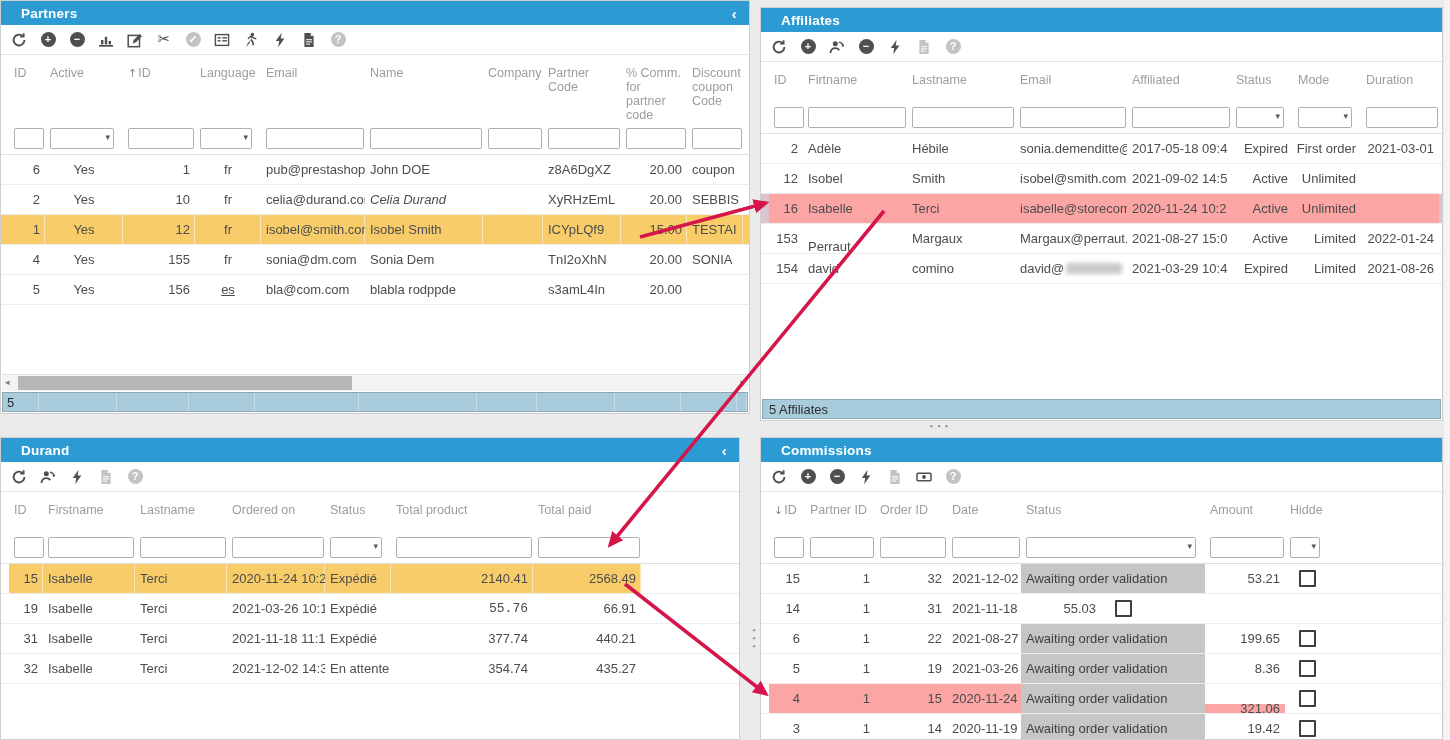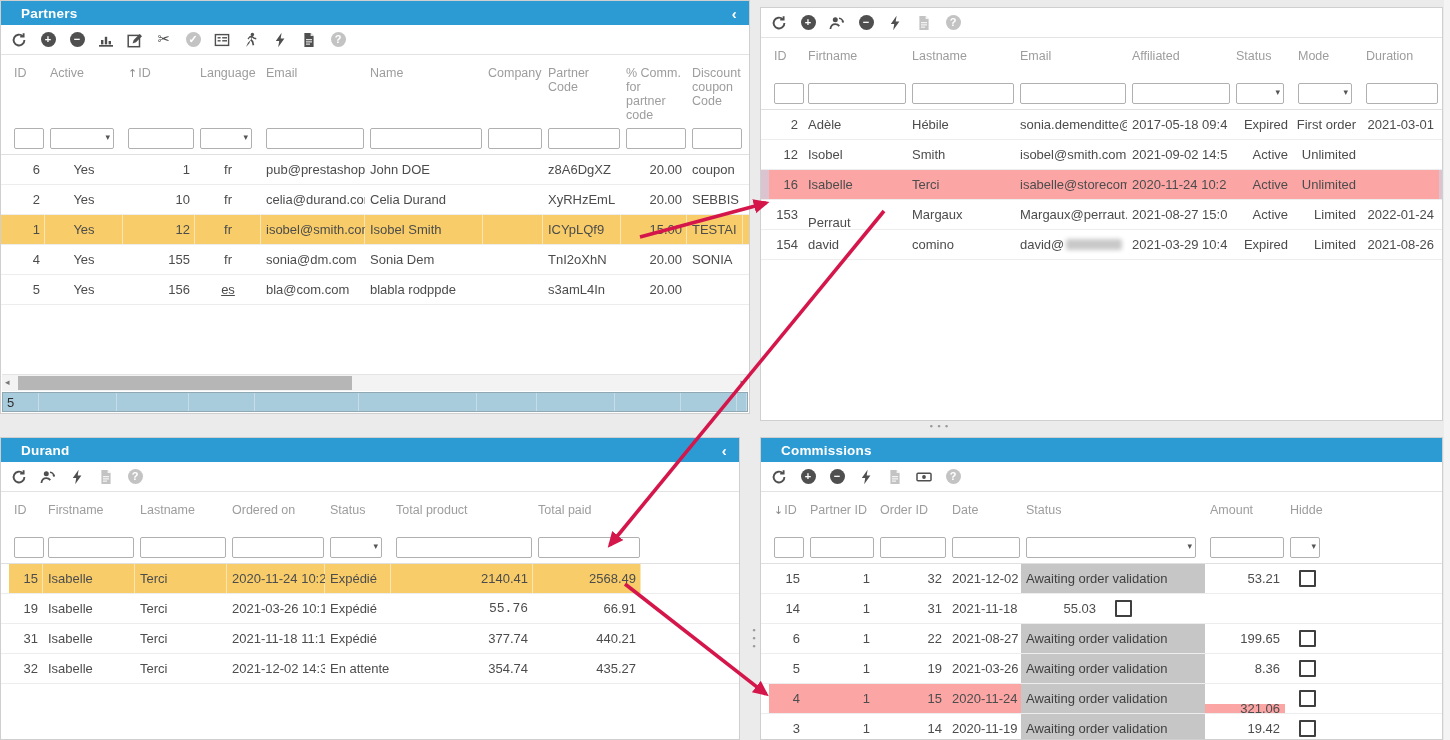--- a/index.html
+++ b/index.html
@@ -220,21 +220,21 @@
         <div class="cell" style="width: 78px; justify-content: flex-start;">z8A6DgXZ</div>
         <div class="cell" style="width: 66px; justify-content: flex-end;">20.00</div>
         <div class="cell" style="width: 56px; justify-content: flex-start;">coupon</div>
       </div>
       <div class="row">
         <div class="cell" style="width: 36px; justify-content: flex-end;">2</div>
         <div class="cell" style="width: 78px; justify-content: center;">Yes</div>
         <div class="cell" style="width: 72px; justify-content: flex-end;">10</div>
         <div class="cell" style="width: 66px; justify-content: center;">fr</div>
         <div class="cell" style="width: 104px; justify-content: flex-start;">celia@durand.com</div>
-        <div class="cell" style="width: 118px; justify-content: flex-start;">Celia Durand</div>
+        <div class="cell" style="width: 118px; justify-content: flex-start; font-style: italic;">Celia Durand</div>
         <div class="cell" style="width: 60px; justify-content: flex-start;"></div>
         <div class="cell" style="width: 78px; justify-content: flex-start;">XyRHzEmL</div>
         <div class="cell" style="width: 66px; justify-content: flex-end;">20.00</div>
         <div class="cell" style="width: 56px; justify-content: flex-start;">SEBBIS</div>
       </div>
       <div class="row hl-yellow hl-full">
         <div class="cell" style="width: 36px; justify-content: flex-end;">1</div>
         <div class="cell" style="width: 78px; justify-content: center;">Yes</div>
         <div class="cell" style="width: 72px; justify-content: flex-end;">12</div>
         <div class="cell" style="width: 66px; justify-content: center;">fr</div>
@@ -284,20 +284,23 @@
       <div class="sum-cell" style="width: 118px;"></div>
       <div class="sum-cell" style="width: 60px;"></div>
       <div class="sum-cell" style="width: 78px;"></div>
       <div class="sum-cell" style="width: 66px;"></div>
       <div class="sum-cell" style="width: 56px;"></div>
       <div class="sum-cell" style="flex: 1 1 0%;"></div>
     </div>
 </div>
 
 <div class="panel" id="p-affiliates">
+  <div class="panel-header">
+    <span>Affiliates</span>
+  </div>
   <div class="toolbar">
       <span class="tb-icon">
         <svg viewBox="0 0 16 16" fill="none" stroke="currentColor" stroke-width="1.9">
           <path d="M13.4 8a5.4 5.4 0 1 1-1.7-3.9"></path>
           <path d="M12.6 1.2v3.4H9.2"></path>
         </svg>
       </span>
       <span class="tb-icon">
         <span class="circ">
           <b>+</b>
@@ -424,20 +427,23 @@
         <div class="cell" style="width: 112px; justify-content: flex-start;">
           <span>david@</span>
           <span class="redacted"></span>
         </div>
         <div class="cell" style="width: 104px; justify-content: flex-start;">2021-03-29 10:4</div>
         <div class="cell" style="width: 62px; justify-content: flex-end;">Expired</div>
         <div class="cell" style="width: 68px; justify-content: flex-end;">Limited</div>
         <div class="cell" style="width: 78px; justify-content: flex-end;">2021-08-26</div>
       </div>
     </div>
+  <div class="summary single">
+    <span>5 Affiliates</span>
+  </div>
 </div>
 
 <div class="panel" id="p-orders">
   <div class="panel-header">
     <span>Durand</span>
     <span class="collapse"><span>‹</span></span>
   </div>
   <div class="toolbar">
       <span class="tb-icon">
         <svg viewBox="0 0 16 16" fill="none" stroke="currentColor" stroke-width="1.9">

